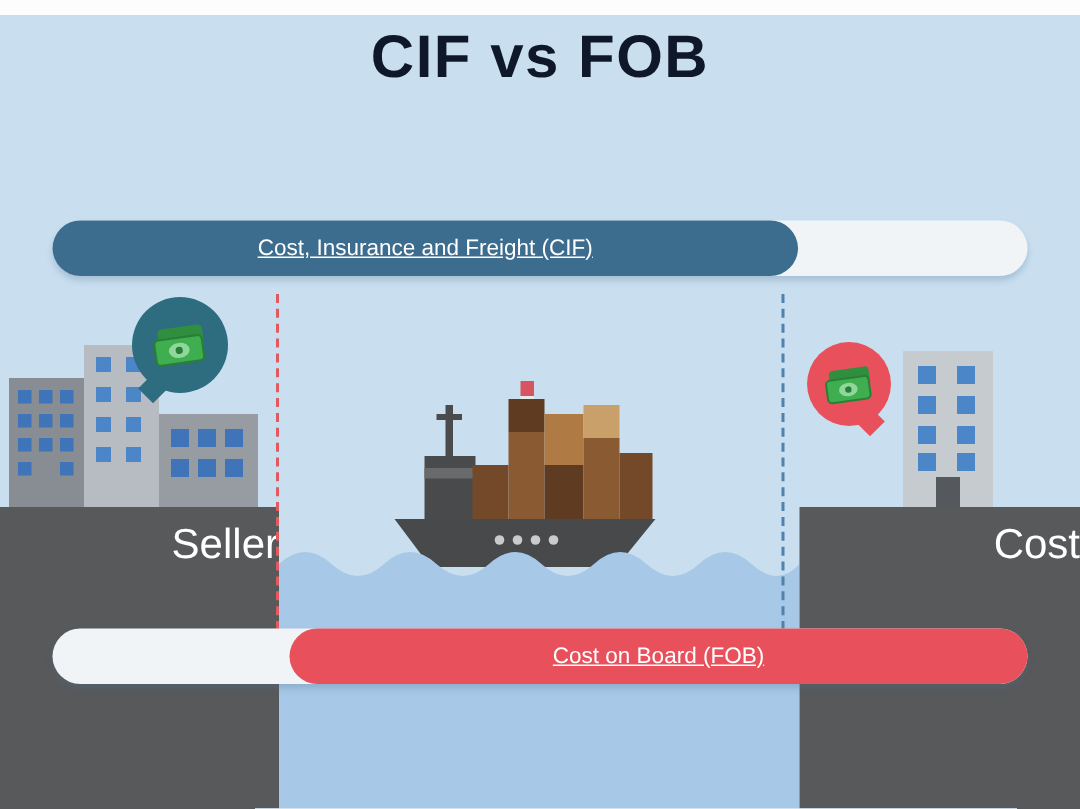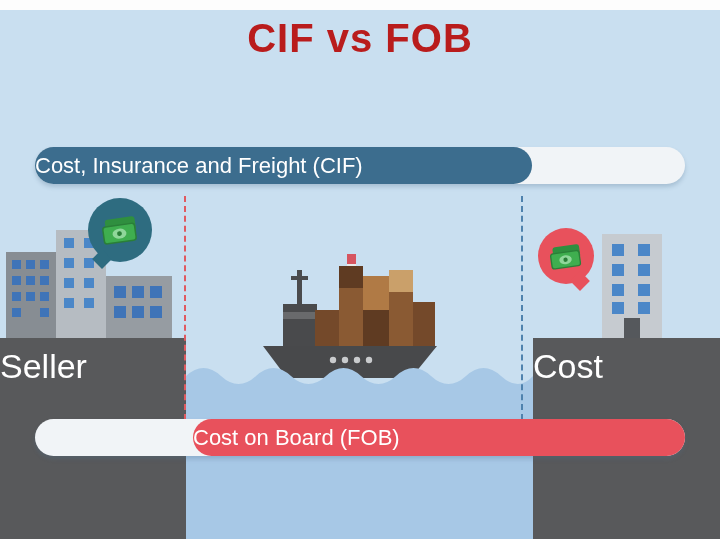--- a/index.html
+++ b/index.html
@@ -4,49 +4,49 @@
 <style>
   * { margin:0; padding:0; box-sizing:border-box; }
   body { background:#e9eef2; font-family:"Liberation Sans", sans-serif; }
   .canvas{
     position:relative; width:720px; height:539px;
     background:#c9dff0; overflow:hidden;
   }
   .top-strip{ position:absolute; left:0; top:0; width:720px; height:10px; background:#fdfdfd; }
   .title{
     position:absolute; top:16px; left:0; width:720px;
-    text-align:center; font-size:40px; font-weight:bold; color:#b91c1c;
+    text-align:center; font-size:40px; font-weight:bold; color:#0f172a;
     letter-spacing:1px;
   }
   
   .pill{
     position:absolute; left:35px; width:650px; height:37px;
     background:#f1f4f7; border-radius:19px;
     box-shadow:0 3px 4px rgba(80,110,140,.28);
     z-index:6;
   }
   .pill .fill{
     position:absolute; top:0; height:37px; border-radius:19px;
-    display:flex; align-items:center; 
-    color:#ffffff; font-size:22px;
+    display:flex; align-items:center; justify-content:center;
+    color:#ffffff; font-size:15px;text-decoration:underline;
   }
   .cif-pill{ top:147px; }
   .cif-pill .fill{ left:0; width:497px; background:#3c6d8e; }
   .fob-pill{ top:419px; }
   .fob-pill .fill{ left:158px; width:492px; background:#e8515c; }
   
   .dash{ position:absolute; top:196px; height:224px; width:0; z-index:5; }
   .dash-red{ left:184px; border-left:2px dashed #e05a60; }
   .dash-blue{ left:521px; border-left:2px dashed #4f82ad; }
   
   .platform{ position:absolute; top:338px; height:201px; background:#58595b; z-index:4; }
   .platform-left{ left:0; width:186px; }
   .platform-right{ left:533px; width:187px; }
   .platform-label{
-    color:#ffffff; font-size:34px; text-align:left; margin-top:9px;
+    color:#ffffff; font-size:28px; text-align:right; margin-top:9px;
     font-weight:normal;
   }
   
   .buildings-left{ position:absolute; left:4px; top:224px; z-index:1; }
   .building-right{ position:absolute; left:598px; top:234px; z-index:1; }
   .ship{ position:absolute; left:255px; top:252px; z-index:2; }
   .water{ position:absolute; left:186px; top:352px; z-index:3; }
   
   .bubble{
     position:absolute; border-radius:50%; z-index:2;

